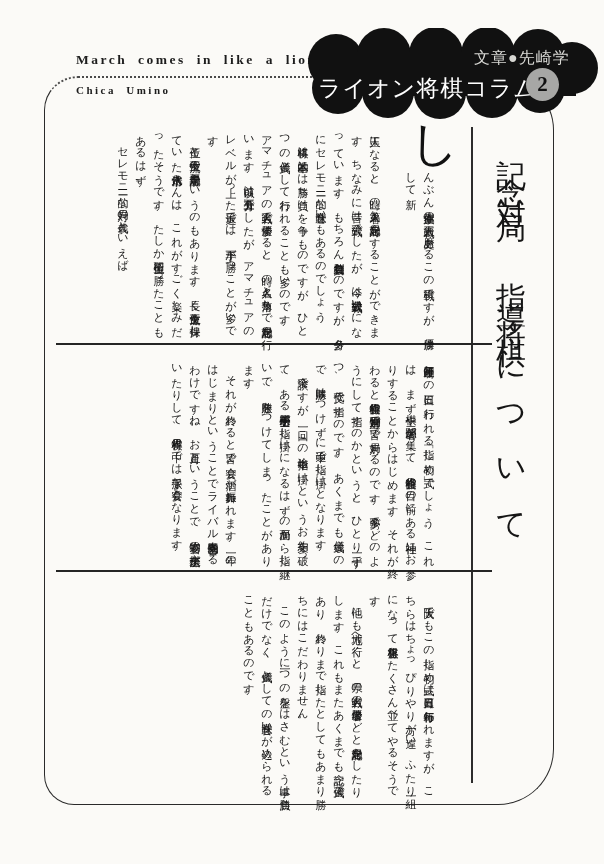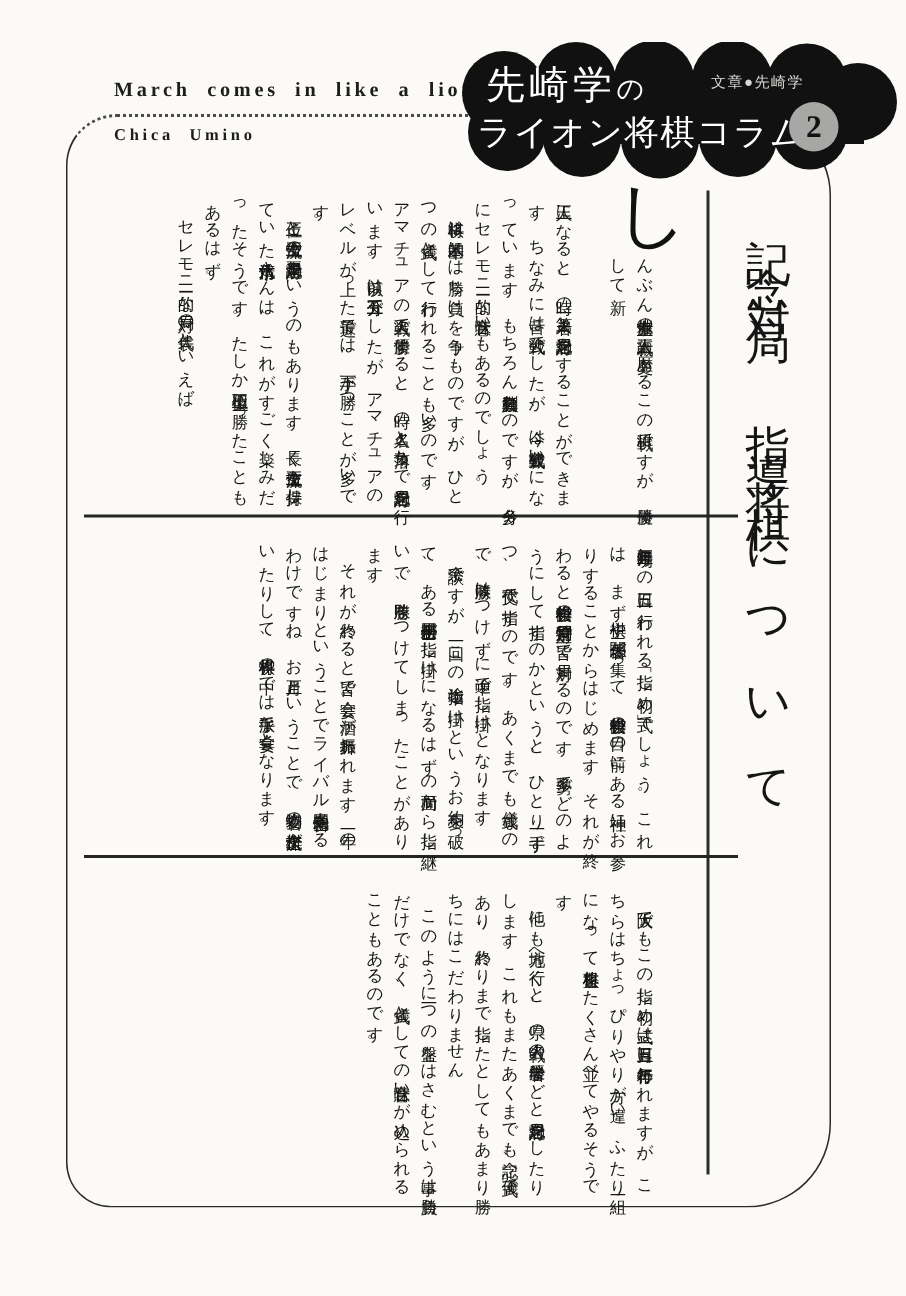--- a/index.html
+++ b/index.html
@@ -40,21 +40,21 @@
     position:absolute;left:28px;top:11px;
     color:#fff;font-size:26px;letter-spacing:3px;white-space:nowrap;
   }
   .badge-t1 .small-no{font-size:18px;}
   .badge-t2{
     position:absolute;left:22px;top:45px;
     color:#fff;font-size:23px;letter-spacing:1px;white-space:nowrap;
   }
   .badge-credit{
     position:absolute;left:178px;top:20px;
-    color:#d8d8d4;font-size:10px;letter-spacing:1px;white-space:nowrap;
+    color:#d8d8d4;font-size:16px;letter-spacing:1px;white-space:nowrap;
   }
   .issue-circle{
     position:absolute;left:230px;top:40px;
     width:33px;height:33px;border-radius:50%;
     background:#a7a7a5;
     color:#111;font-size:21px;font-weight:bold;
     display:flex;align-items:center;justify-content:center;
   }
   
   .article-title{
@@ -117,21 +117,20 @@
         <circle cx="242" cy="28" r="27"></circle>
         <circle cx="276" cy="40" r="26"></circle>
         <circle cx="42" cy="60" r="26"></circle>
         <circle cx="92" cy="64" r="26"></circle>
         <circle cx="144" cy="65" r="26"></circle>
         <circle cx="196" cy="64" r="26"></circle>
         <circle cx="244" cy="60" r="25"></circle>
         <rect x="24" y="24" width="256" height="44"></rect>
       </g>
     </svg>
-    <div class="badge-t1"><span>先崎学</span><span class="small-no">の</span></div>
     <div class="badge-t2">ライオン将棋コラム</div>
     <div class="badge-credit">文章●先崎学</div>
     <div class="issue-circle">2</div>
   </div>
 
   <div class="title-sep"></div>
   <div class="article-title">記念対局、指導将棋について</div>
 
   <div class="divider d1"></div>
   <div class="divider d2"></div>

